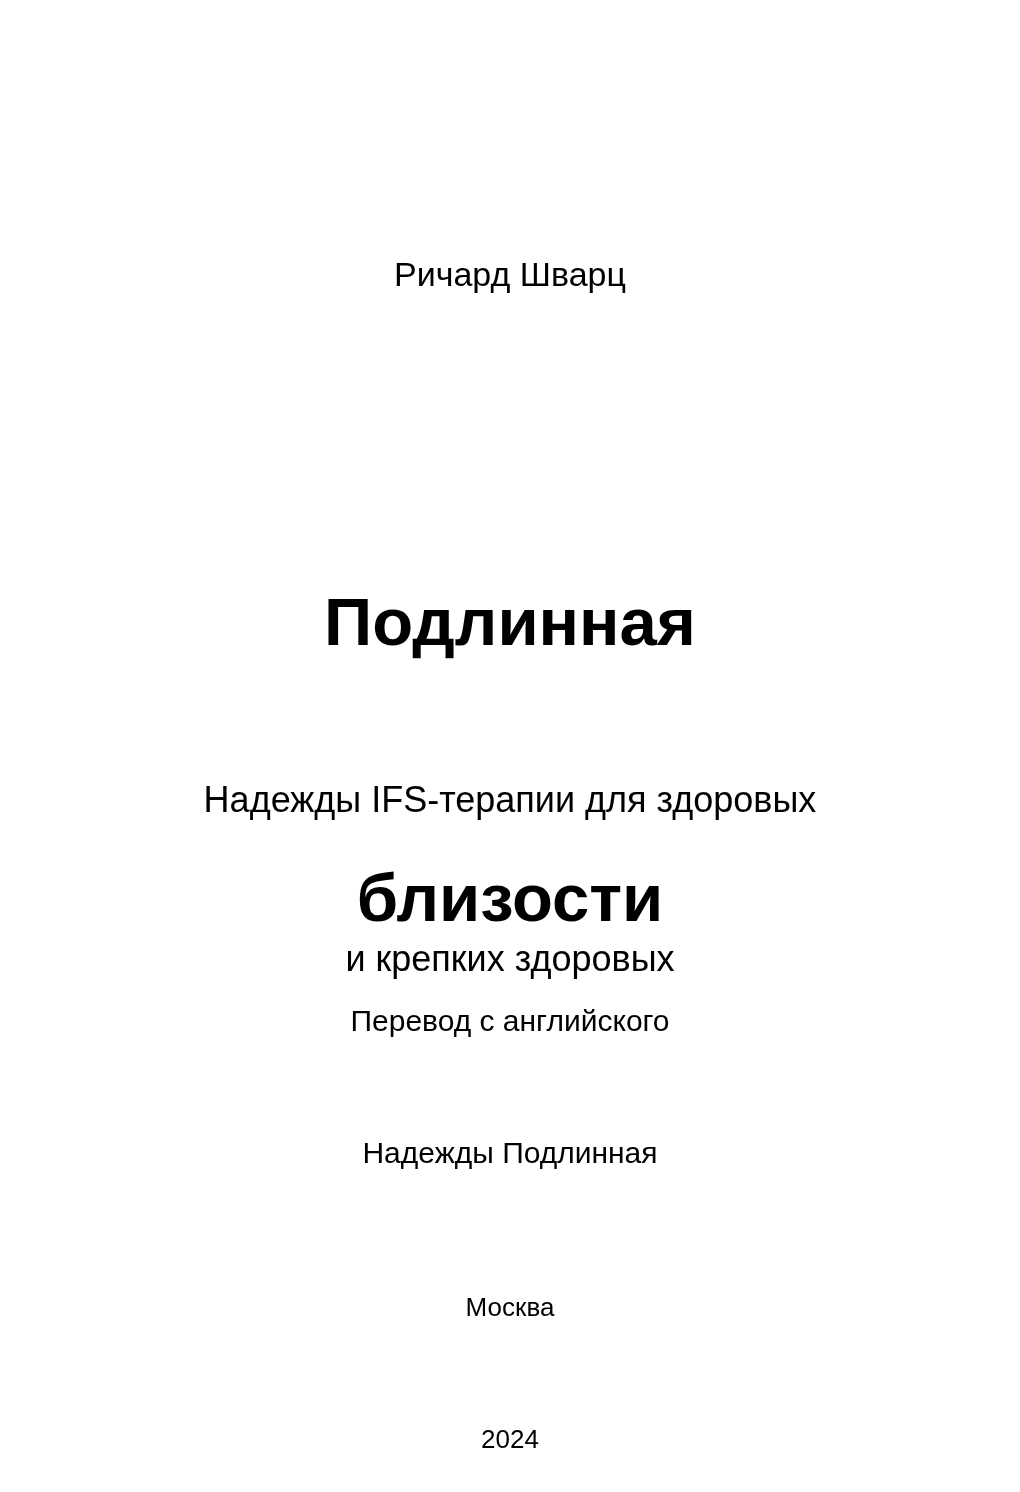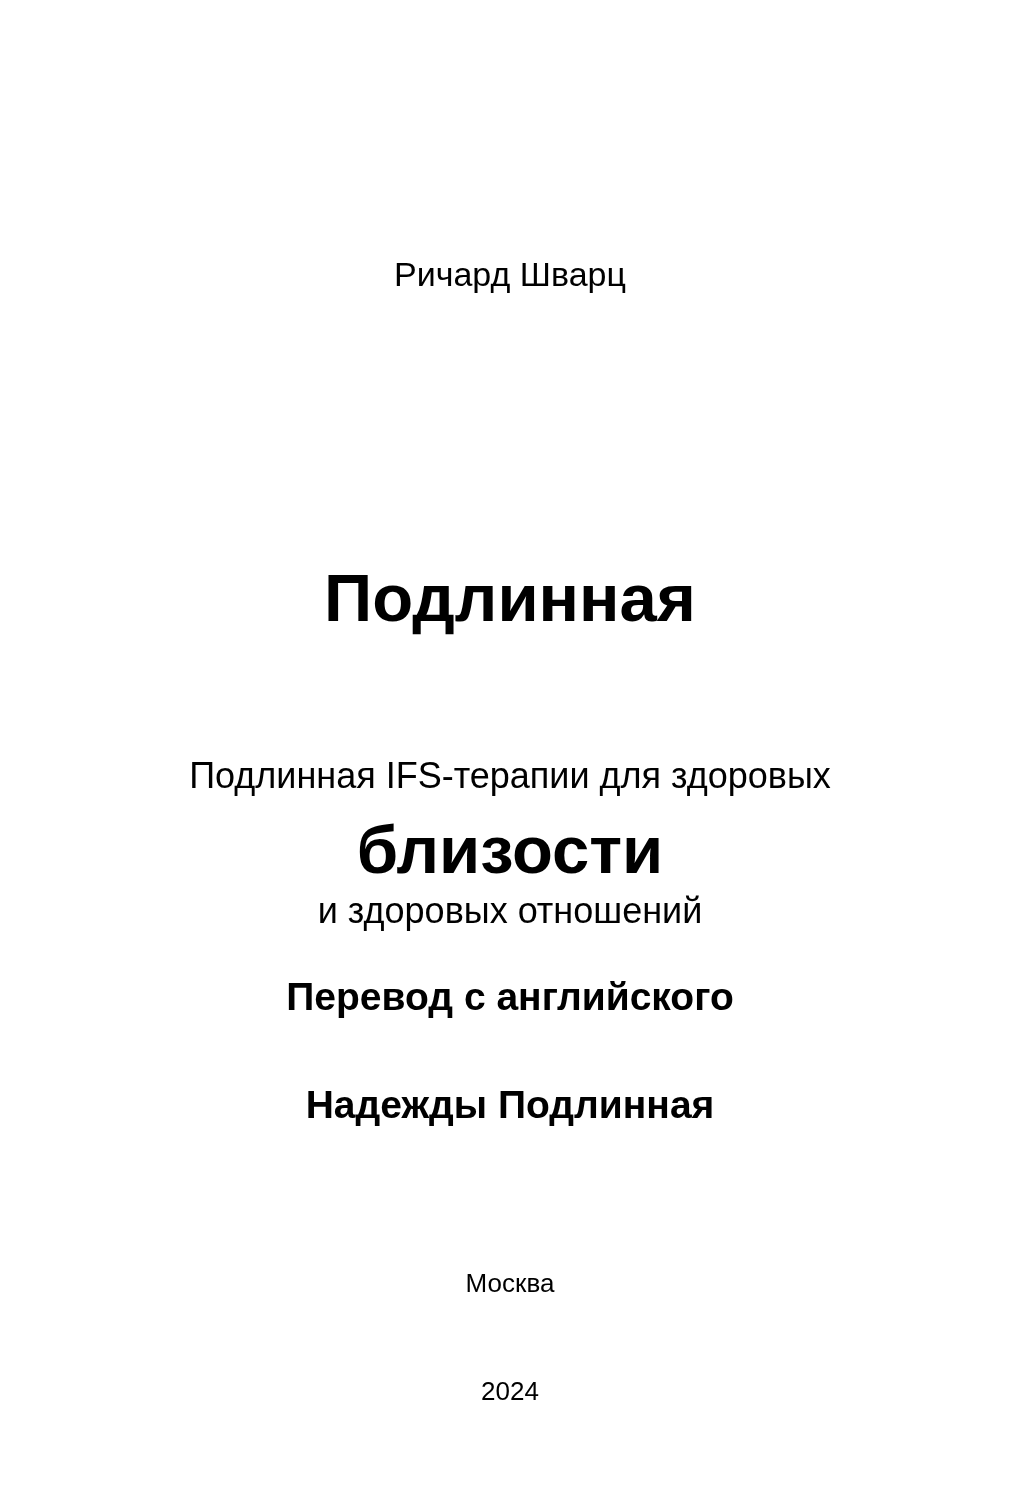--- a/index.html
+++ b/index.html
@@ -16,21 +16,21 @@
     font-family: "Liberation Sans", "DejaVu Sans", sans-serif;
     overflow: hidden;
   }
   .text-block {
     position: absolute;
     left: 0;
     right: 0;
     text-align: center;
     white-space: pre;
   }
-  .line { display: block; }
+  .line { display: block; margin-top: 24px; }
 
   .author {
     top: 255px;
     font-size: 34px;
     line-height: 38px;
     font-weight: 400;
   }
   .title {
     top: 388px;
     font-size: 67px;
@@ -39,23 +39,23 @@
     letter-spacing: 0px;
   }
   .subtitle {
     top: 663px;
     font-size: 36px;
     line-height: 45px;
     font-weight: 400;
   }
   .translation {
     top: 907px;
-    font-size: 39px;
+    font-size: 30px;
     line-height: 36px;
-    font-weight: 700;
+    font-weight: 400;
   }
   .imprint {
     top: 1193px;
     font-size: 26px;
     line-height: 36px;
     font-weight: 400;
   }
 </style>
 </head>
 <body>
@@ -63,22 +63,22 @@
 <div class="page">
 
   <div class="text-block author">Ричард Шварц</div>
 
   <div class="text-block title">
     <span class="line">Подлинная</span>
     <span class="line">близости</span>
   </div>
 
   <div class="text-block subtitle">
-    <span class="line">Подлинная IFS-терапии для здоровых</span>
-    <span class="line">и здоровых отношений</span>
+    <span class="line">Надежды IFS-терапии для здоровых</span>
+    <span class="line">и крепких здоровых</span>
   </div>
 
   <div class="text-block translation">
     <span class="line">Перевод с английского</span>
     <span class="line">Надежды Подлинная</span>
   </div>
 
   <div class="text-block imprint">
     <span class="line">Москва</span>
     <span class="line">2024</span>

